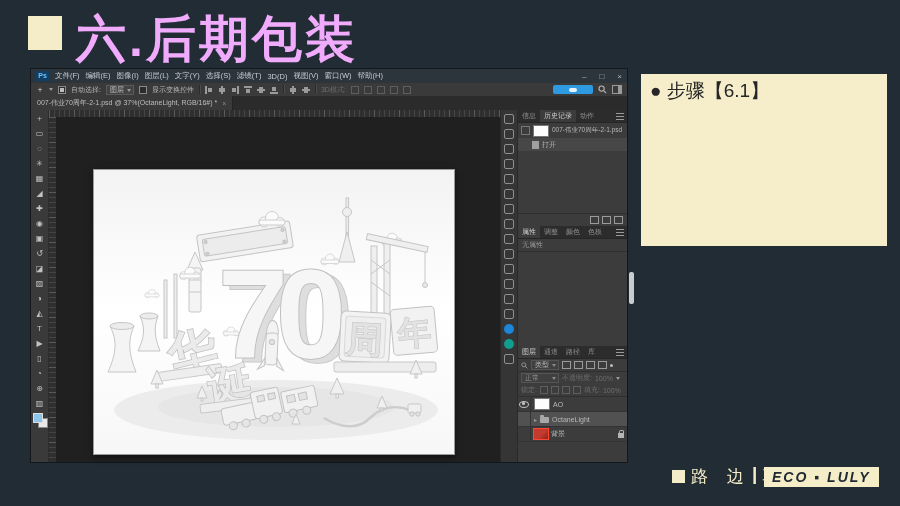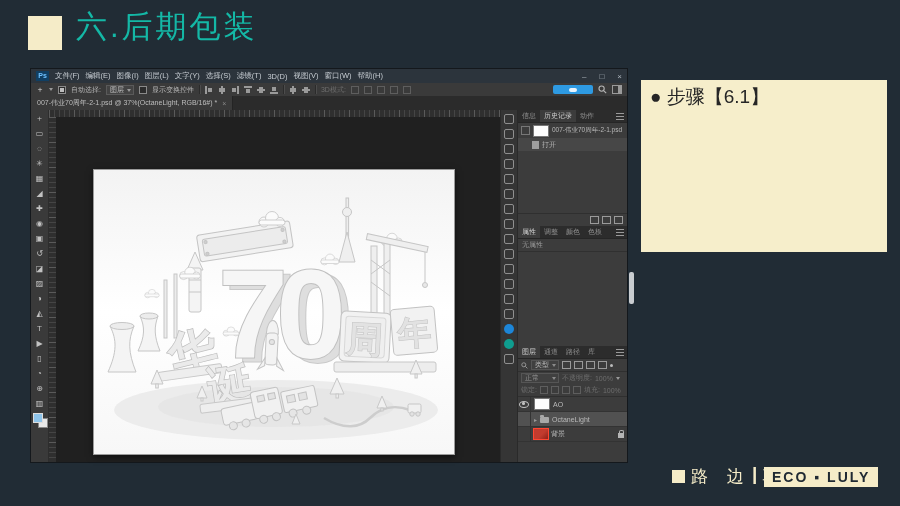--- a/index.html
+++ b/index.html
@@ -2,29 +2,29 @@
 <html><head>
 <meta charset="utf-8">
 <style>
   html,body{margin:0;padding:0;background:#212c35;}
   .page{position:relative;width:900px;height:506px;overflow:hidden;background:#212c35;
         font-family:"Liberation Sans","DejaVu Sans",sans-serif;}
   .abs{position:absolute;}
 
   
   .tsq{left:28px;top:16px;width:34px;height:34px;background:#f5ecc8;}
-  .slide-title{left:76px;top:6px;font-size:31px;font-weight:normal;color:#14b8a6;letter-spacing:3px;white-space:nowrap;}
-  .steps{left:641px;top:80px;width:246px;height:172px;background:#f6eecb;color:#262626;
+  .slide-title{left:76px;top:6px;font-size:50px;font-weight:bold;color:#f0abfc;letter-spacing:3px;white-space:nowrap;}
+  .steps{left:641px;top:74px;width:246px;height:172px;background:#f6eecb;color:#262626;
          padding:5px 9px;box-sizing:border-box;font-size:19px;line-height:24px;}
   .steps .hd{white-space:nowrap;}
   .fsq{left:672px;top:470px;width:13px;height:13px;background:#f5ecc8;}
   .brand{left:691px;top:465px;font-size:17px;color:#f5ecc8;letter-spacing:7px;white-space:nowrap;}
   .fdiv{left:752px;top:463px;font-size:19px;font-weight:bold;color:#f5ecc8;}
   .badge{left:764px;top:467px;background:#f5ecc8;color:#202a33;font-size:14px;font-weight:bold;
-         padding:2px 8px;letter-spacing:2px;white-space:nowrap;}
+         padding:2px 8px;letter-spacing:2px;white-space:nowrap;font-style:italic;}
   .sthumb{left:629px;top:272px;width:5px;height:32px;background:#c9cdd0;border-radius:2px;}
 
   
   .ps{left:30px;top:68px;width:598px;height:395px;background:#383838;border:1px solid #14181c;box-sizing:border-box;}
   .titlebar{position:absolute;left:0;top:0;right:0;height:14px;background:#2c343c;display:flex;align-items:center;
             gap:6px;padding:0 5px;font-size:7.5px;color:#c6ccd2;}
   .pslogo{width:13px;height:10px;background:#103f63;color:#6fc1ff;font-size:7px;line-height:10px;text-align:center;font-weight:bold;}
   .m{white-space:nowrap;}
   .sp{flex:1;}
   .wc{color:#aeb6bd;font-size:8px;margin-left:7px;}

